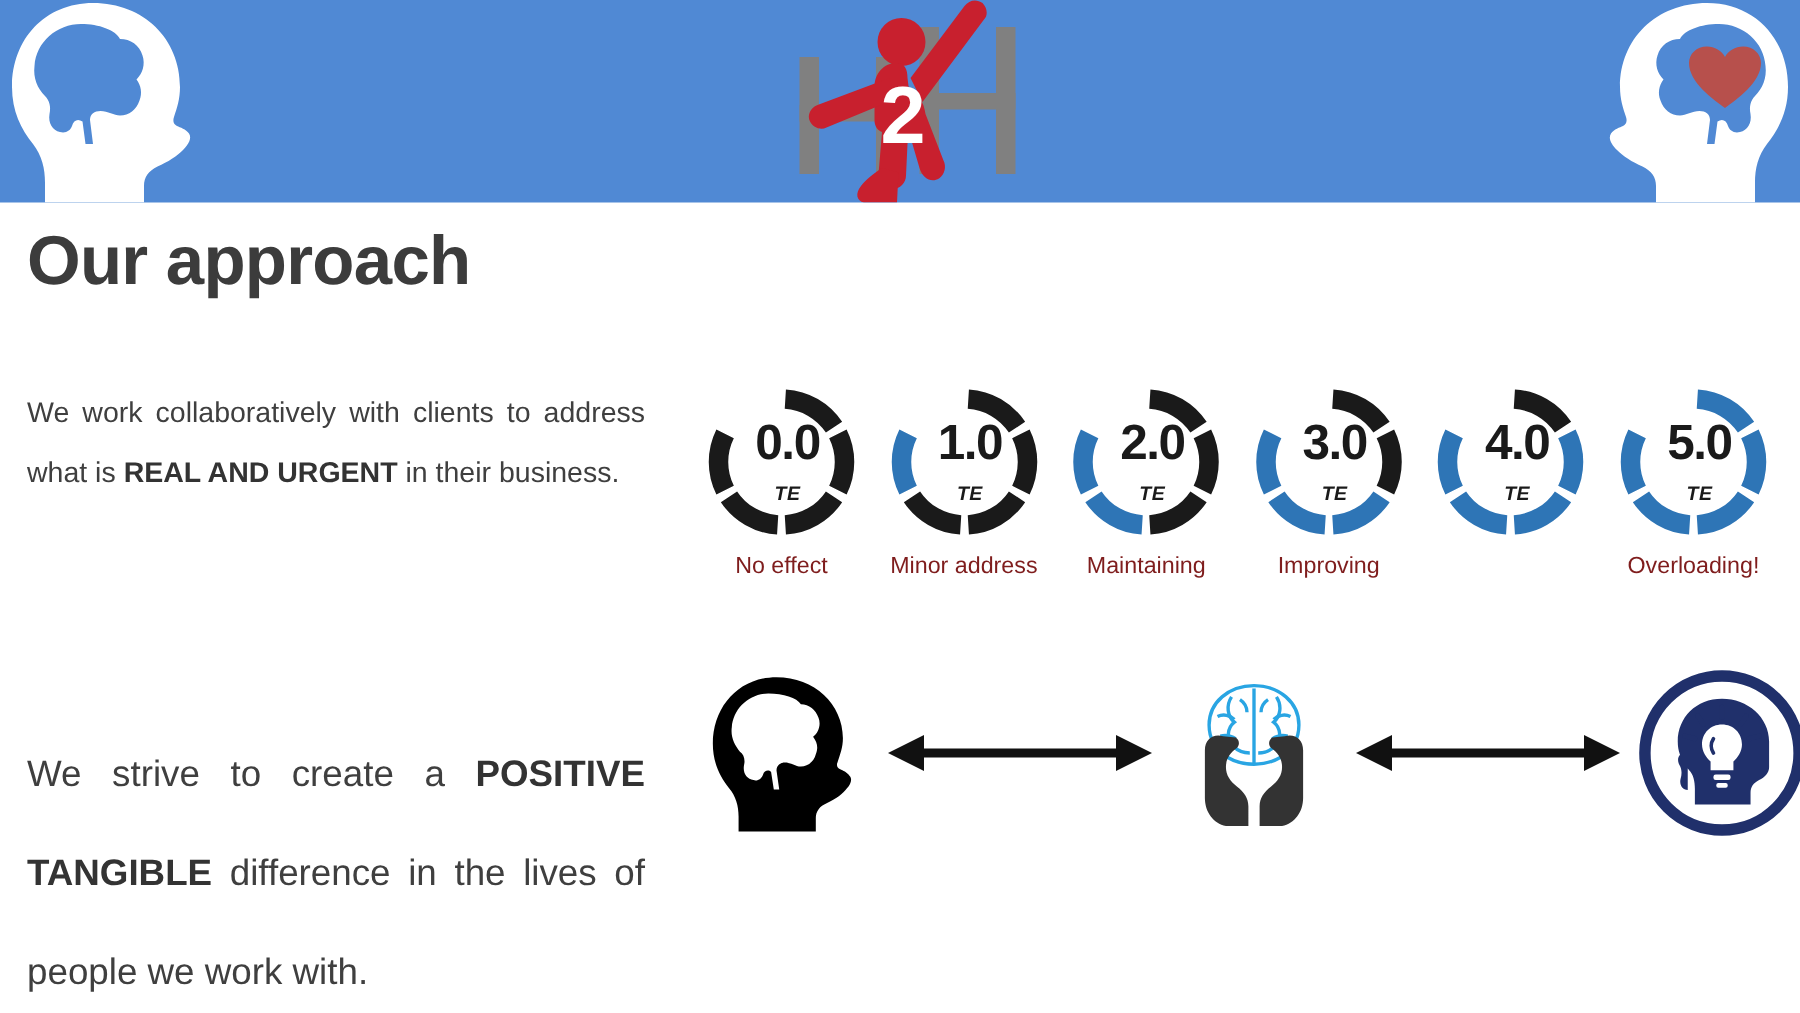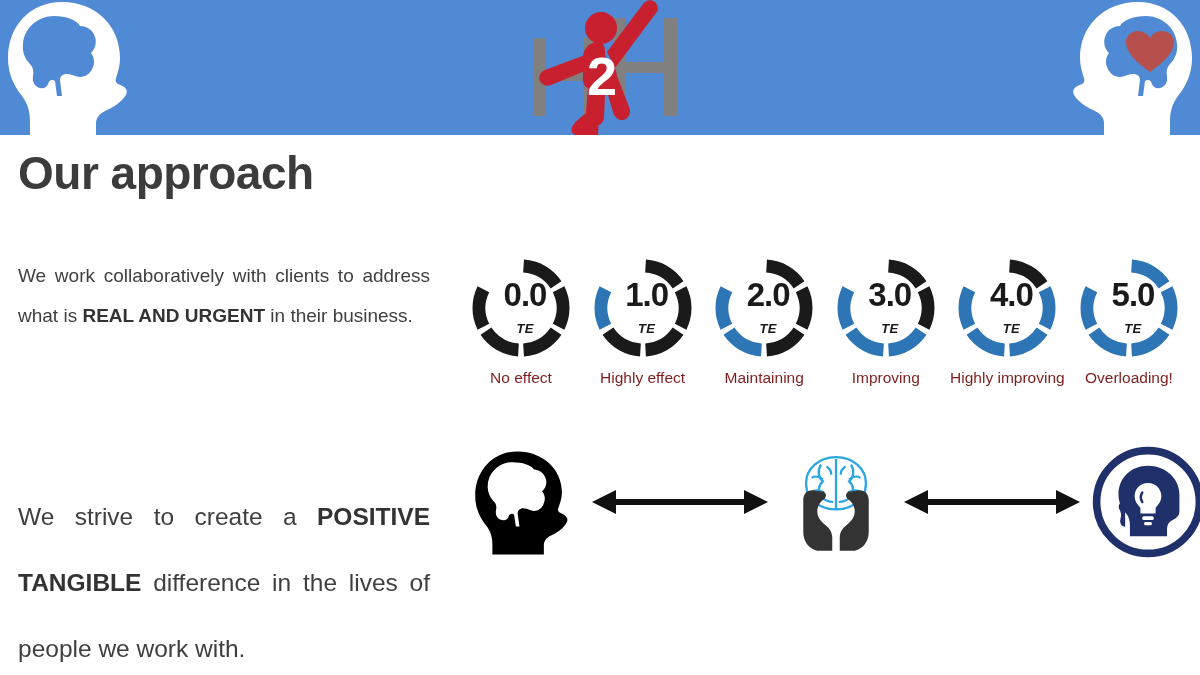--- a/index.html
+++ b/index.html
@@ -266,21 +266,21 @@
             <path d="M 16.98 28.82 A 42 42 0 0 1 49.44 10.08" stroke="#1A1A1A" stroke-width="13" fill="none"></path>
             <path d="M 14.41 70.74 A 42 42 0 0 1 14.41 33.26" stroke="#1A1A1A" stroke-width="13" fill="none"></path>
             <path d="M 49.44 93.92 A 42 42 0 0 1 16.98 75.18" stroke="#1A1A1A" stroke-width="13" fill="none"></path>
           </g>
        </svg>
        <div class="gauge-center">
          <div class="gauge-value">1.0</div>
          <div class="gauge-unit">TE</div>
        </div>
       </div>
-      <div class="gauge-label">Highly effect</div>
+      <div class="gauge-label">Minor address</div>
     </div>
     <div class="gauge-cell">
       <div class="gauge-ring">
         <svg viewBox="0 0 104 104" width="104" height="104" aria-hidden="true">
          <g transform="rotate(180 52 52)">
             <path d="M 89.59 33.26 A 42 42 0 0 1 89.59 70.74" stroke="#2E75B6" stroke-width="13" fill="none"></path>
             <path d="M 54.56 10.08 A 42 42 0 0 1 87.02 28.82" stroke="#2E75B6" stroke-width="13" fill="none"></path>
             <path d="M 16.98 28.82 A 42 42 0 0 1 49.44 10.08" stroke="#1A1A1A" stroke-width="13" fill="none"></path>
             <path d="M 14.41 70.74 A 42 42 0 0 1 14.41 33.26" stroke="#1A1A1A" stroke-width="13" fill="none"></path>
             <path d="M 49.44 93.92 A 42 42 0 0 1 16.98 75.18" stroke="#1A1A1A" stroke-width="13" fill="none"></path>
@@ -320,21 +320,20 @@
             <path d="M 16.98 28.82 A 42 42 0 0 1 49.44 10.08" stroke="#2E75B6" stroke-width="13" fill="none"></path>
             <path d="M 14.41 70.74 A 42 42 0 0 1 14.41 33.26" stroke="#2E75B6" stroke-width="13" fill="none"></path>
             <path d="M 49.44 93.92 A 42 42 0 0 1 16.98 75.18" stroke="#1A1A1A" stroke-width="13" fill="none"></path>
           </g>
        </svg>
        <div class="gauge-center">
          <div class="gauge-value">4.0</div>
          <div class="gauge-unit">TE</div>
        </div>
       </div>
-      <div class="gauge-label">Highly improving</div>
     </div>
     <div class="gauge-cell">
       <div class="gauge-ring">
         <svg viewBox="0 0 104 104" width="104" height="104" aria-hidden="true">
          <g transform="rotate(180 52 52)">
             <path d="M 89.59 33.26 A 42 42 0 0 1 89.59 70.74" stroke="#2E75B6" stroke-width="13" fill="none"></path>
             <path d="M 54.56 10.08 A 42 42 0 0 1 87.02 28.82" stroke="#2E75B6" stroke-width="13" fill="none"></path>
             <path d="M 16.98 28.82 A 42 42 0 0 1 49.44 10.08" stroke="#2E75B6" stroke-width="13" fill="none"></path>
             <path d="M 14.41 70.74 A 42 42 0 0 1 14.41 33.26" stroke="#2E75B6" stroke-width="13" fill="none"></path>
             <path d="M 49.44 93.92 A 42 42 0 0 1 16.98 75.18" stroke="#2E75B6" stroke-width="13" fill="none"></path>

